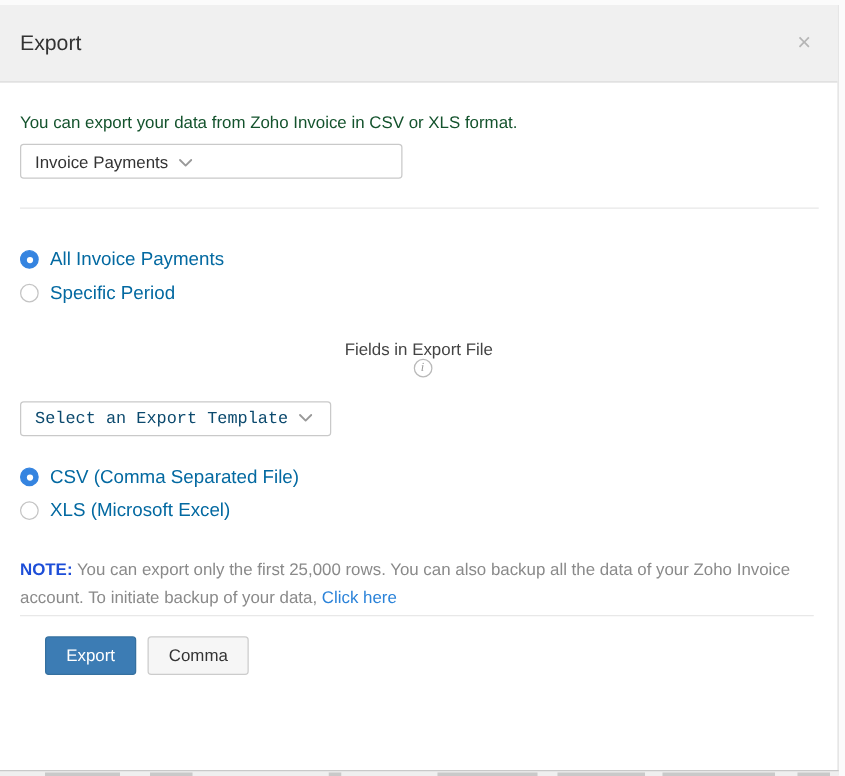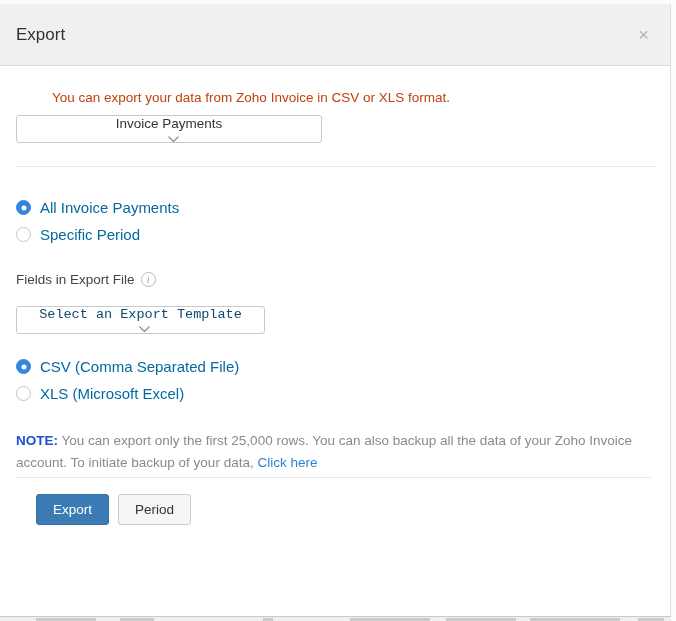--- a/index.html
+++ b/index.html
@@ -16,27 +16,27 @@
     height:62px; background:#f0f0f0; border-bottom:1px solid #dcdcdc;
     display:flex; align-items:center; justify-content:space-between;
     padding:0 21px 0 16px;
   }
   .modal-title { font-size:17px; color:#333; }
   .close-btn {
     color:#b5b5b5; font-size:19px; line-height:1; cursor:pointer;
     font-weight:400; user-select:none;
   }
   .modal-body { padding:0 16px; }
-  .intro { margin-top:24px; font-size:13.5px; color:#c2410c;margin-left:36px; }
+  .intro { margin-top:24px; font-size:13.5px; color:#14532d; }
   .red-label { font-size:13.5px; color:#c0534c; }
   .lbl-module { margin-top:14px; }
   .selectbox {
     height:28px; border:1px solid #c9c9c9; border-radius:3px; background:#fff;
-    display:flex; align-items:center; justify-content:space-between;
-    padding:0 11px; font-size:13.5px; cursor:pointer;flex-direction:column;
+    display:flex; align-items:center; 
+    padding:0 11px; font-size:13.5px; cursor:pointer;
   }
   .select-module { width:306px; margin-top:10px; color:#333; }
   .select-template { width:249px; margin-top:19px; color:#0c4a6e;font-family:Liberation Mono, monospace; }
   .chevron { display:inline-block; margin-left:8px; }
   .divider { border:none; border-top:1px solid #e8e8e8; }
   .div1 { margin-top:23px; width:639px; }
   .div2 { margin-top:3px; width:635px; }
   .radio-row {
     display:flex; align-items:center; font-size:15px; color:#0369a1;
     cursor:pointer;
@@ -50,21 +50,21 @@
     content:""; position:absolute; left:50%; top:50%;
     transform:translate(-50%,-50%); width:5px; height:5px;
     border-radius:50%; background:#fff;
   }
   .row-scope1 { margin-top:32px; }
   .row-scope2 { margin-top:10px; }
   .row-fmt1 { margin-top:24px; }
   .row-fmt2 { margin-top:10px;text-align:center; }
   .fields-label {
     margin-top:29px; font-size:13.5px; color:#444;
-    display:flex; align-items:center;
+    display:flex; align-items:center;flex-direction:column;
   }
   .info-icon {
     width:15px; height:15px; border:1px solid #b9b9b9; border-radius:50%;
     display:inline-flex; align-items:center; justify-content:center;
     margin-left:6px; color:#9a9a9a; font-size:10px; line-height:1;
     font-family:"Liberation Serif", serif; font-style:italic;
   }
   .lbl-exportas { margin-top:33px; }
   .note {
     margin-top:28px; width:642px; font-size:13.5px; line-height:22px;
@@ -148,21 +148,21 @@
         <span class="radio" data-checked="false"></span>
         <span>XLS (Microsoft Excel)</span>
       </div>
 
       <div class="note"><b>NOTE:</b><span>  You can export only the first 25,000 rows. You can also backup all the data of your Zoho Invoice account. To initiate backup of your data, </span><a>Click here</a></div>
 
       <hr class="divider div2">
 
       <div class="btn-row">
         <button class="btn btn-primary">Export</button>
-        <button class="btn btn-default">Period</button>
+        <button class="btn btn-default">Comma</button>
       </div>
 
     </div>
   </div>
 
   <div class="page-peek">
     <span class="peek-mark" style="left:36px;  width:60px;"></span>
     <span class="peek-mark" style="left:120px; width:34px;"></span>
     <span class="peek-mark" style="left:263px; width:10px;"></span>
     <span class="peek-mark" style="left:350px; width:80px;"></span>

